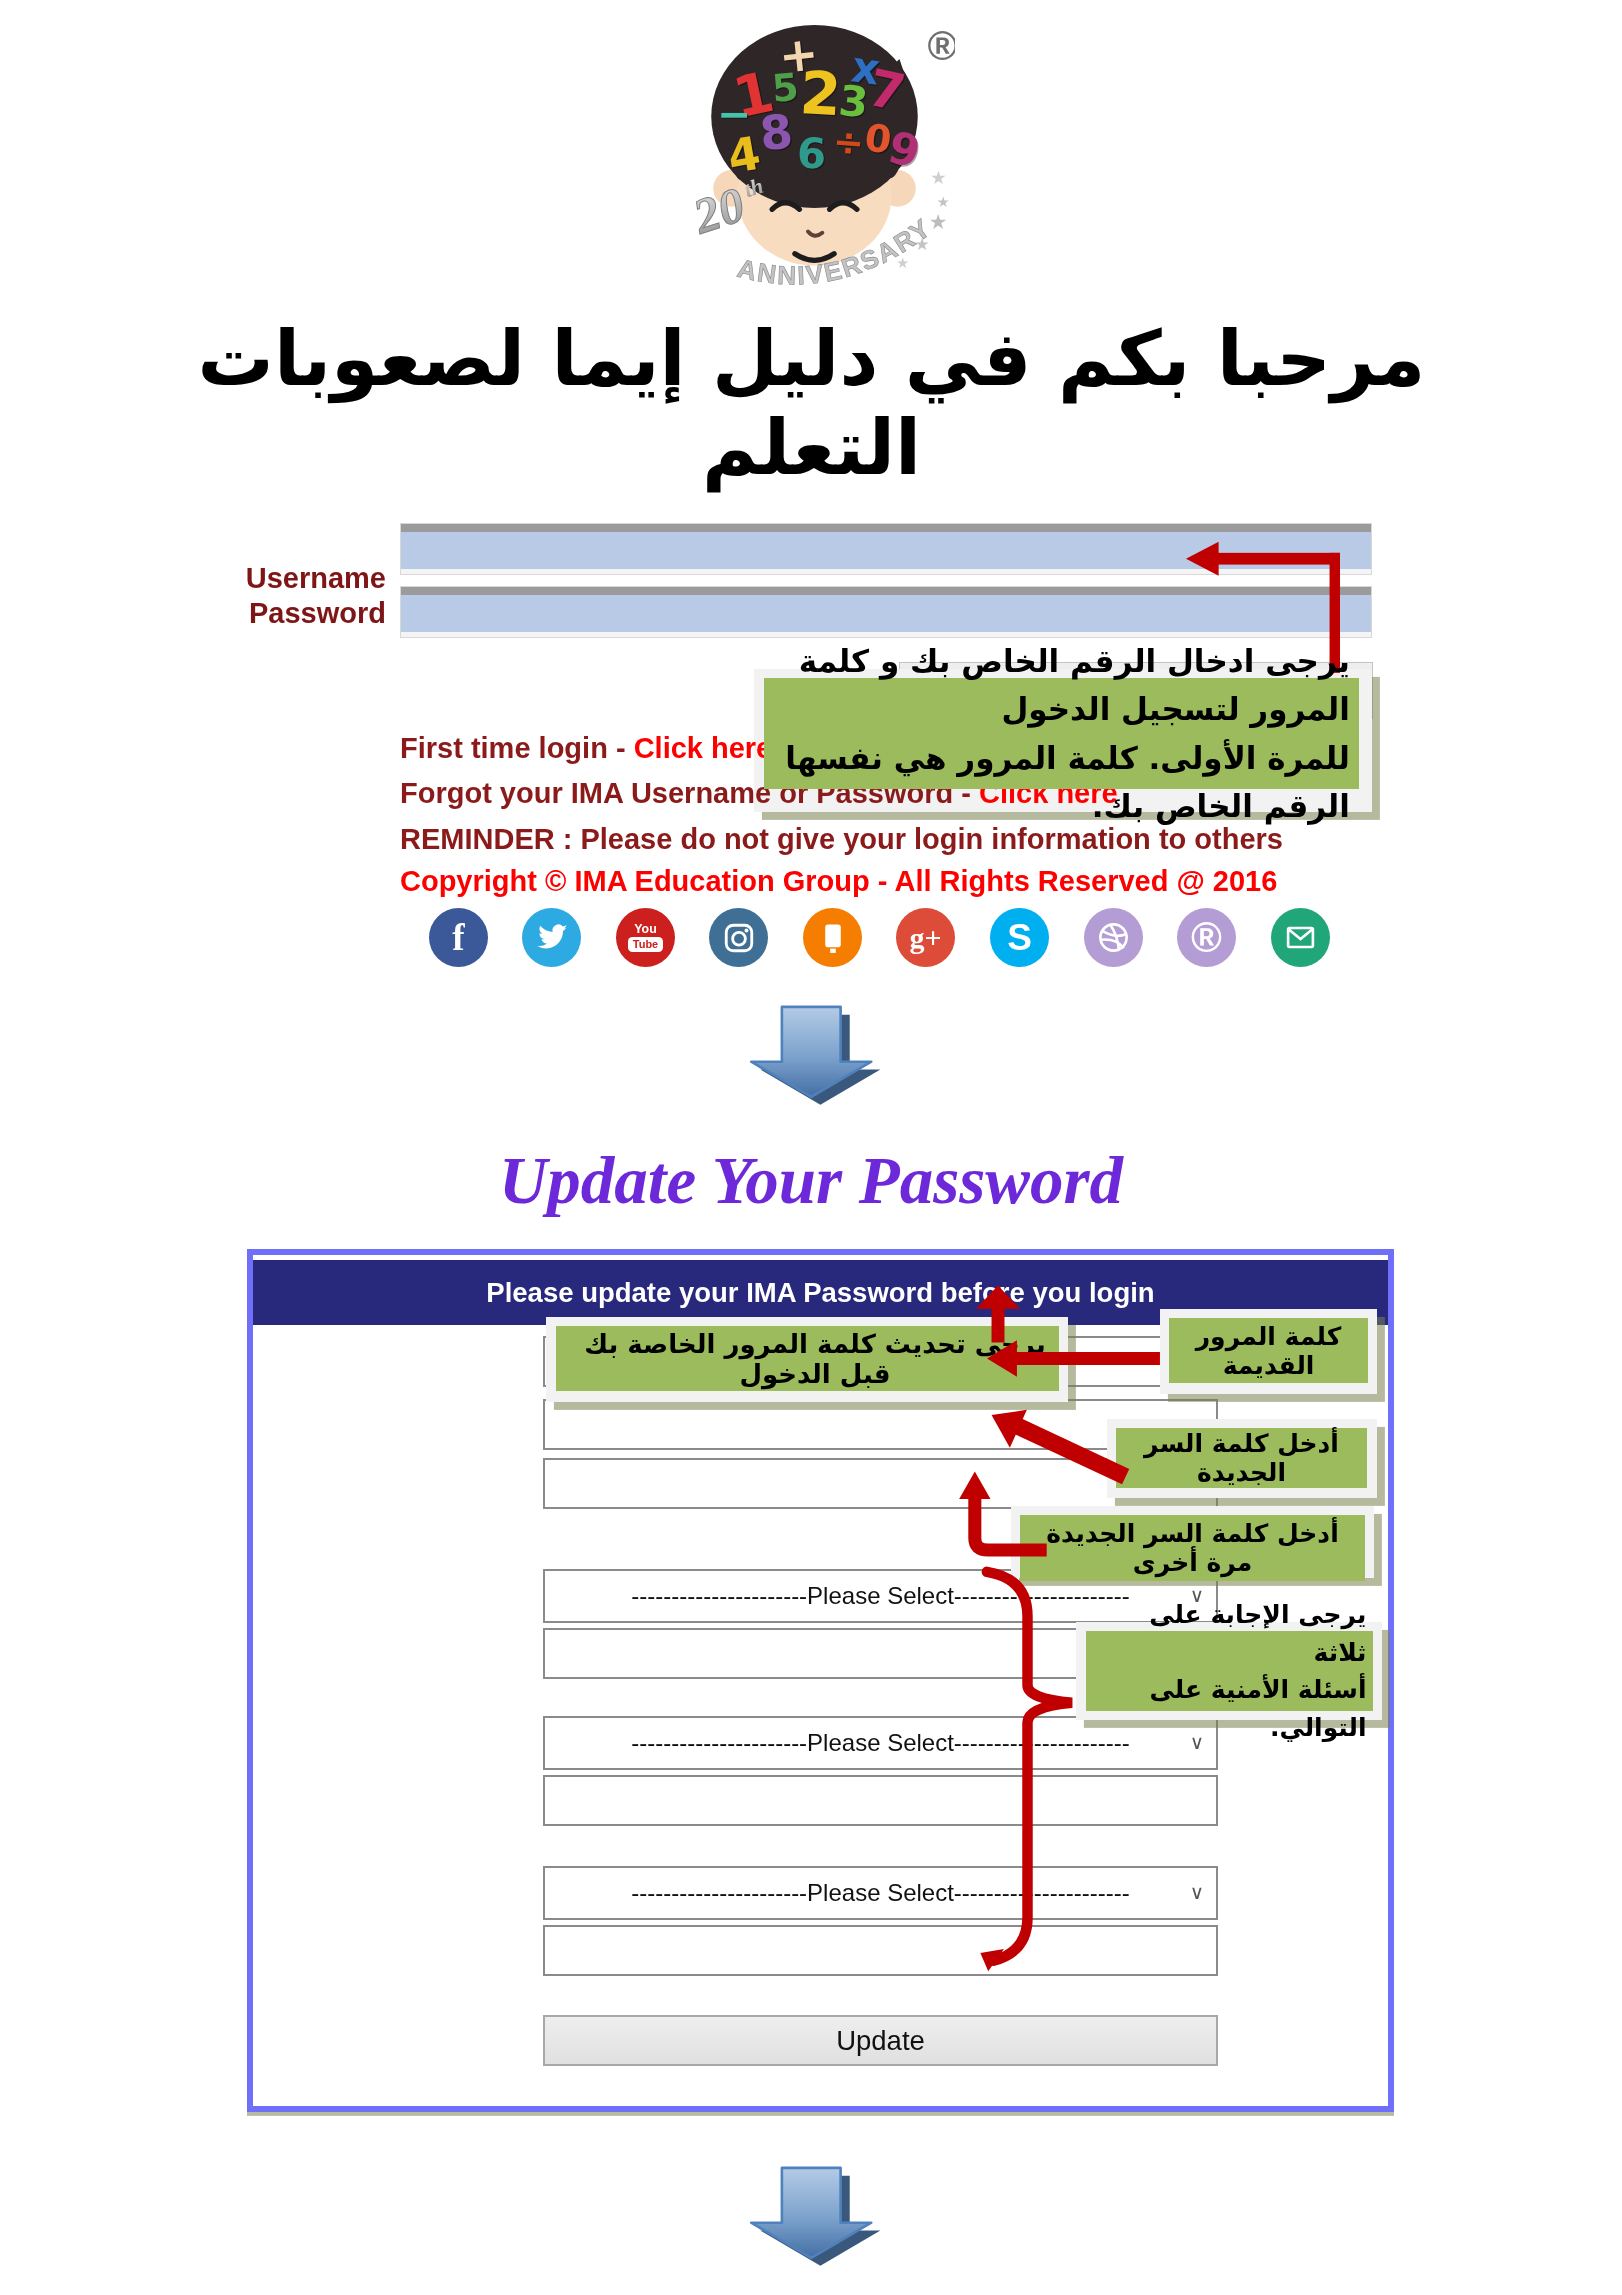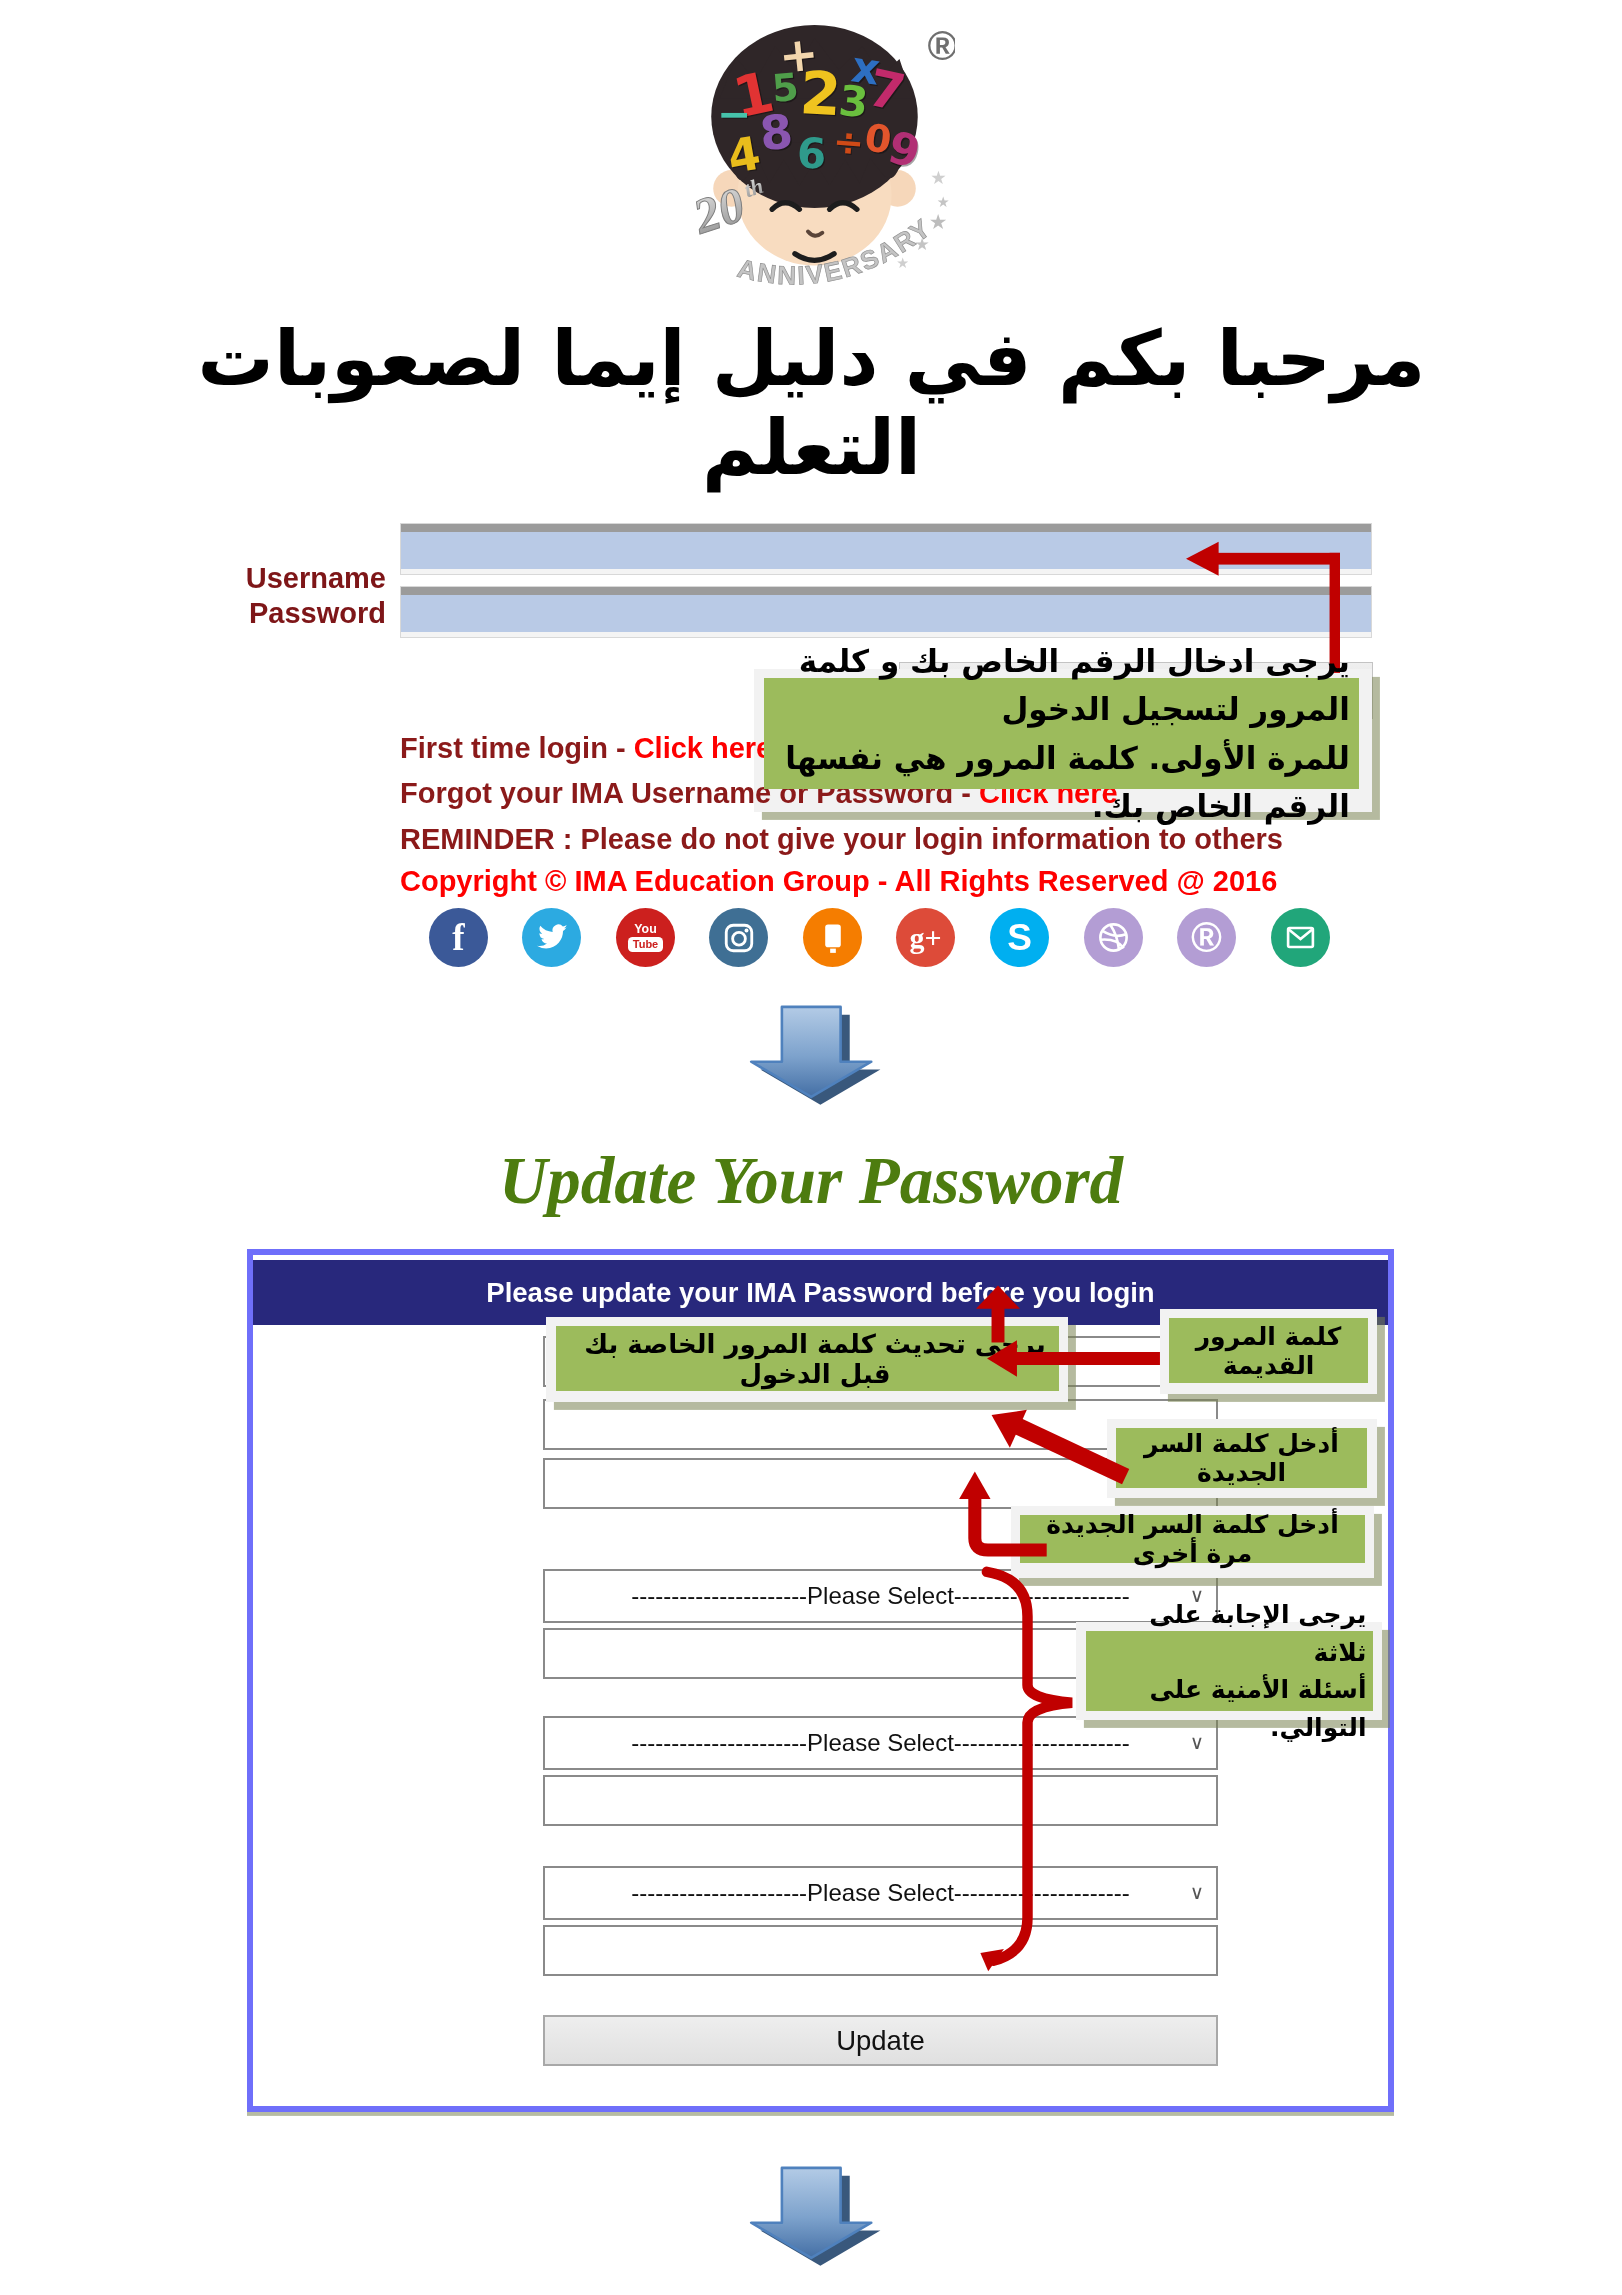--- a/index.html
+++ b/index.html
@@ -53,21 +53,21 @@
   .finput{position:absolute;left:543px;width:671px;height:47px;background:#fff;border:2px solid #8a8a8a;}
   .fselect{position:absolute;left:543px;width:671px;height:50px;background:#fff;border:2px solid #8a8a8a;
            display:flex;align-items:center;justify-content:center;font-size:24px;color:#111;}
   .chev{position:absolute;right:11.8px;top:50%;transform:translateY(-54%);font-size:19.6px;color:#555;}
   .ubtn{position:absolute;left:543px;width:671px;height:47px;background:linear-gradient(#eeeeee,#e0e0e0);
         border:2px solid #a8a8a8;display:flex;align-items:center;justify-content:center;font-size:27.5px;color:#111;}
 
   .z1{z-index:1}.z2{z-index:2}.z4{z-index:4}.z5{z-index:5}.z6{z-index:6}.z7{z-index:7}
 
   .script-heading{left:222px;top:1142px;width:1178px;text-align:center;font-size:67px;font-weight:bold;
-                  font-style:italic;color:#4d7c0f;font-family:"Liberation Serif", serif;}
+                  font-style:italic;color:#6d28d9;font-family:"Liberation Serif", serif;}
 </style>
 </head>
 <body>
 
 <div class="page">
 
   <div class="abs" id="logo">
     <svg width="281" height="275" viewBox="0 0 430 420">
       <defs>
         <linearGradient id="silver" x1="0" y1="0" x2="0" y2="1">
@@ -266,21 +266,21 @@
   <div class="abs tipgreen ar z5" style="left:1169px;top:1318px;width:199px;height:65px;font-size:25px;justify-content:center;">
     <div style="text-align:center;">كلمة المرور القديمة</div>
   </div>
 
   <div class="abs tipframe z4" style="left:1107px;top:1419px;width:270px;height:79px;"></div>
   <div class="abs tipgreen ar z5" style="left:1116px;top:1428px;width:251px;height:60px;font-size:25px;justify-content:center;">
     <div style="text-align:center;">أدخل كلمة السر الجديدة</div>
   </div>
 
   <div class="abs tipframe z4" style="left:1011px;top:1506px;width:363px;height:72px;"></div>
-  <div class="abs tipgreen ar z5" style="left:1020px;top:1515px;width:345px;height:48px;font-size:25px;justify-content:center;">
+  <div class="abs tipgreen ar z5" style="left:1020px;top:1515px;width:345px;height:66px;font-size:25px;justify-content:center;">
     <div style="text-align:center;">أدخل كلمة السر الجديدة مرة أخرى</div>
   </div>
 
   <div class="abs tipframe z4" style="left:1076px;top:1622px;width:306px;height:98px;"></div>
   <div class="abs tipgreen ar z5" style="left:1086px;top:1631px;width:287px;height:80px;font-size:25px;">
     <div style="padding:0 6.5px;line-height:1.5;">
       <span>يرجى الإجابة على ثلاثة</span><br>
       <span>أسئلة الأمنية على التوالي.</span>
     </div>
   </div>

